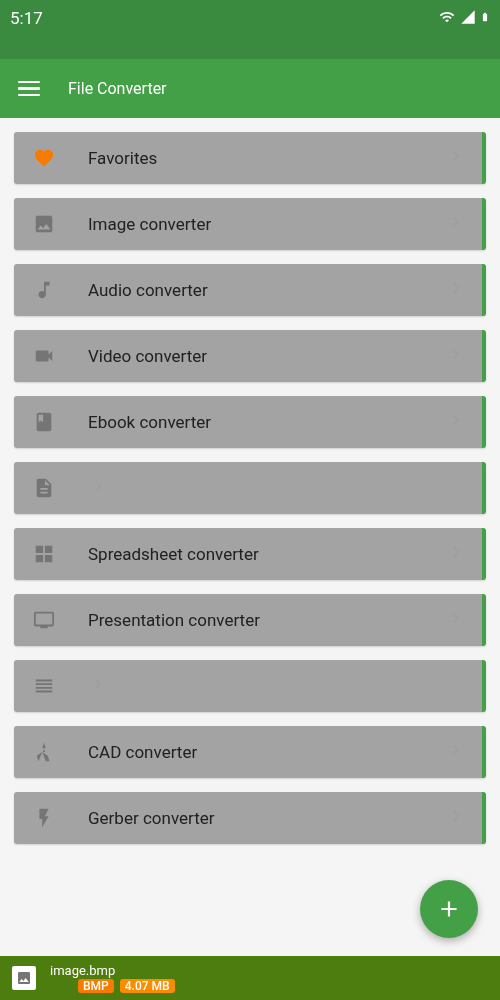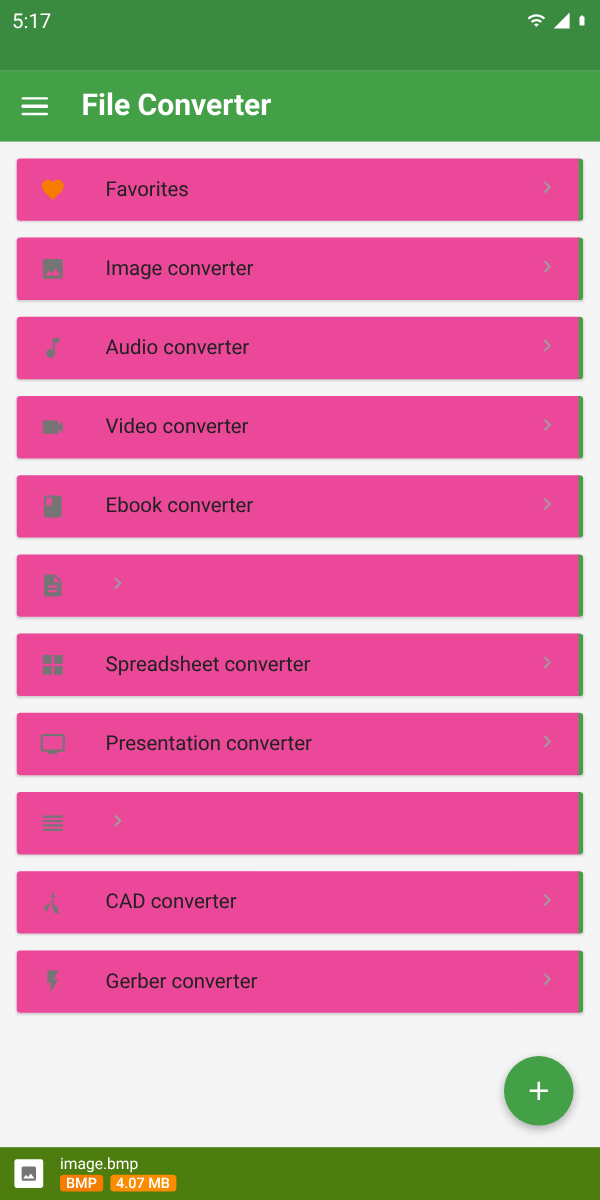--- a/index.html
+++ b/index.html
@@ -27,24 +27,24 @@
     height: 59px;
     background: #43A047;
     color: #fff;
     display: flex;
     align-items: center;
     padding: 0 18px;
     gap: 28px;
   }
   .hamburger { display: flex; flex-direction: column; gap: 4px; }
   .hamburger span { width: 22px; height: 2.5px; background: #fff; border-radius: 1px; }
-  .app-title { font-size: 25px; font-weight: 700; text-align: center; }
+  .app-title { font-size: 16px; font-weight: 400; text-align: center; }
   .list { padding: 14px 14px 0 14px; height: calc(1000px - 59px - 59px - 44px); overflow: hidden; }
   .card {
-    background: #ec4899;
+    background: #a3a3a3;
     height: 52px;
     border-radius: 3px;
     margin-bottom: 14px;
     display: flex;
     align-items: center;
     padding: 0 16px 0 18px;
     box-shadow: 0 1px 2px rgba(0,0,0,0.15);
     border-right: 4px solid #43A047;
     position: relative;
   }
@@ -78,21 +78,21 @@
     gap: 14px;
   }
   .bottom-thumb {
     width: 24px; height: 24px;
     background: #fff;
     border-radius: 2px;
     display: flex; align-items: center; justify-content: center;
   }
   .bottom-thumb svg { fill: #757575; }
   .bottom-info { display: flex; flex-direction: column; gap: 2px; font-size: 13px; line-height: 1; }
-  .bottom-row2 { display: flex; gap: 6px; }
+  .bottom-row2 { display: flex; gap: 6px; margin-left: 28px; }
   .badge {
     padding: 1px 5px;
     border-radius: 3px;
     font-size: 12px;
     font-weight: 500;
     color: #fff;
   }
   .badge-bmp { background: #F57C00; }
   .badge-size { background: #FB8C00; }
   .fab {

